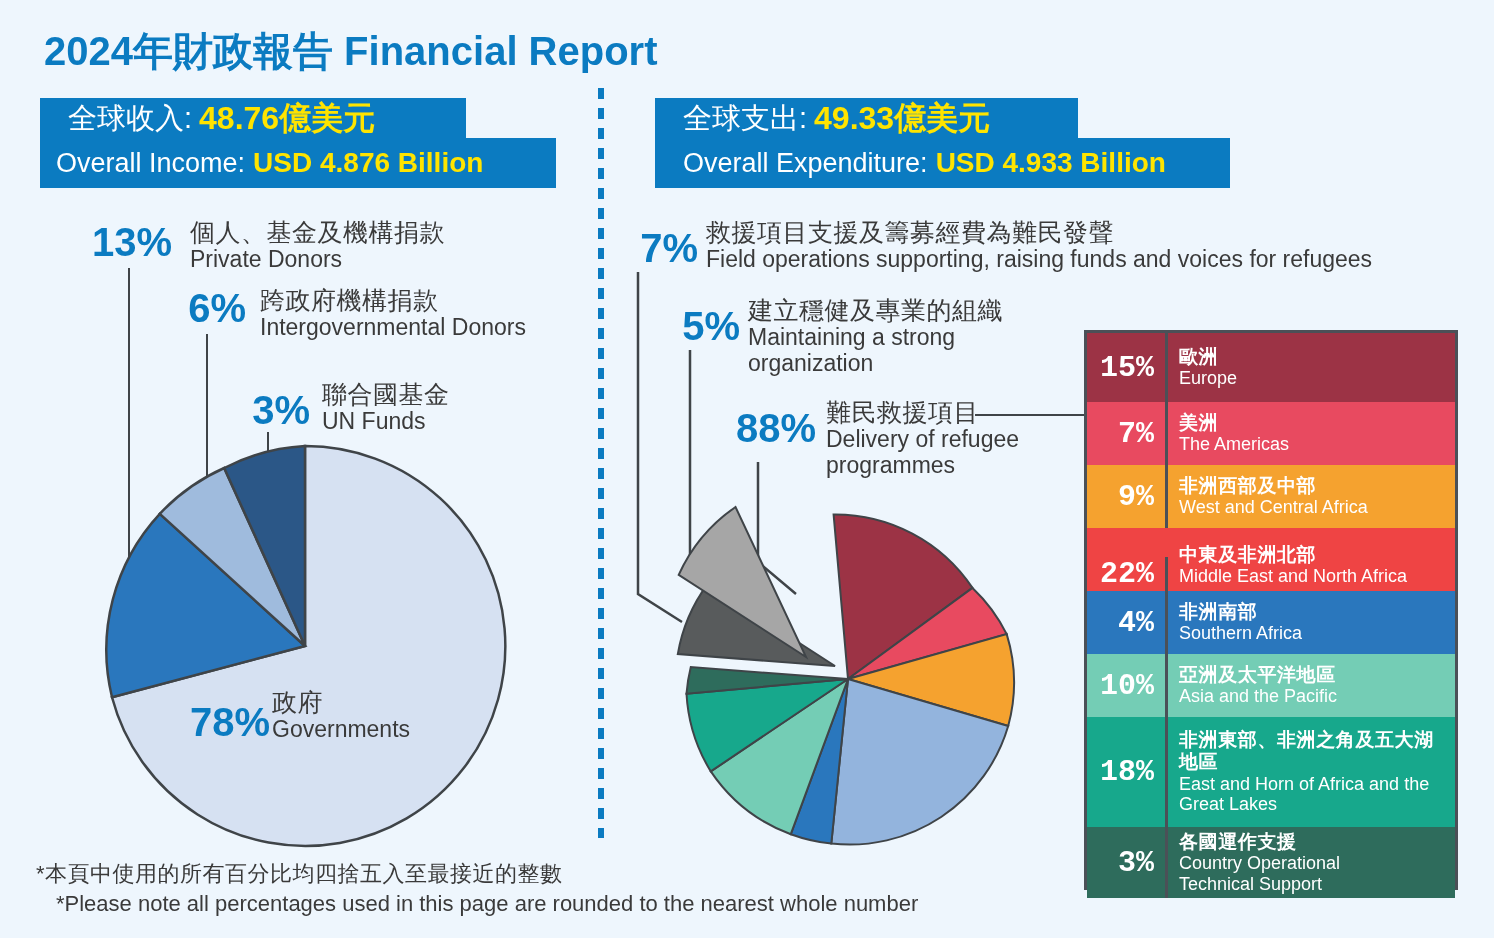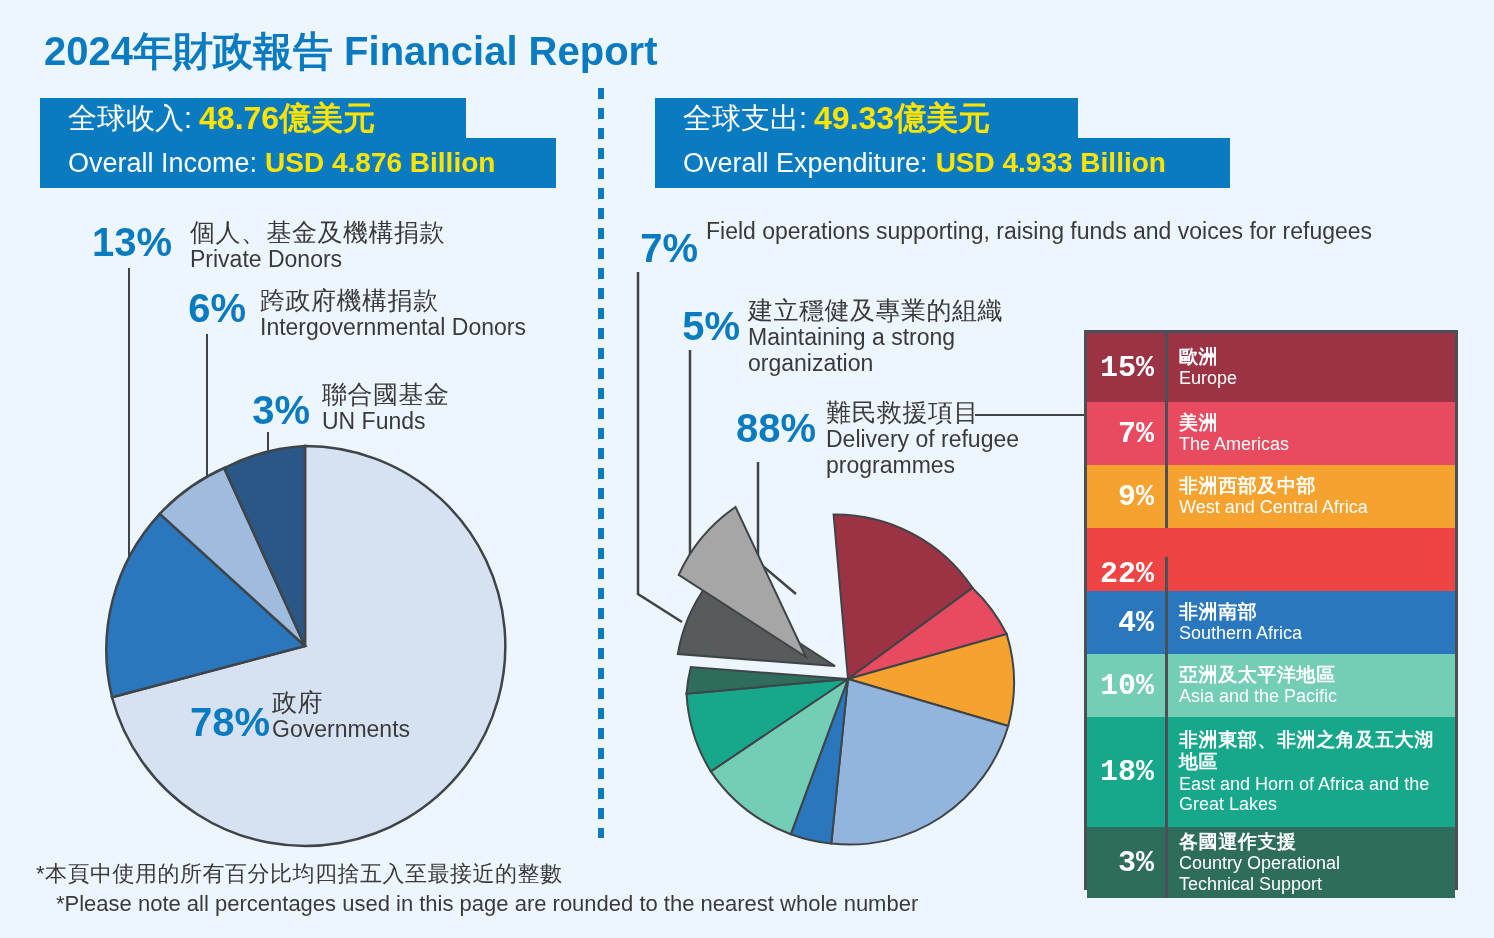--- a/index.html
+++ b/index.html
@@ -21,21 +21,21 @@
 
   
   .banner{color:#ffffff;}
   .banner .row{position:absolute;background:#0b7bc1;display:flex;align-items:center;box-sizing:border-box;}
   .banner .lbl{font-size:29px;font-weight:normal;white-space:nowrap;}
   .banner .val{font-size:32px;font-weight:bold;color:#ffe400;white-space:nowrap;margin-left:7px;}
   .banner .lbl2{font-size:27px;font-weight:normal;white-space:nowrap;}
   .banner .val2{font-size:28px;font-weight:bold;color:#ffe400;white-space:nowrap;margin-left:8px;}
 
   #inc-top{left:40px;top:98px;width:426px;height:42px;padding-left:28px;}
-  #inc-bot{left:40px;top:138px;width:516px;height:50px;padding-left:28px;}
+  #inc-bot{left:40px;top:138px;width:516px;height:50px;padding-left:16px;}
   #exp-top{left:655px;top:98px;width:423px;height:42px;padding-left:28px;}
   #exp-bot{left:655px;top:138px;width:575px;height:50px;padding-left:28px;}
 
   
   #divider{
     left:598px;top:88px;width:6px;height:750px;
     background-image:linear-gradient(to bottom,#0b7bc1 0 11px,transparent 11px 20px);
     background-size:6px 20px;
   }
 
@@ -146,20 +146,21 @@
 </div>
 
 <div class="abs pct" style="left:160px;top:702px;width:110px;">78%</div>
 <div class="abs callout" style="left:272px;top:688px;">
   <div class="zh">政府</div>
   <div class="en">Governments</div>
 </div>
 
 <div class="abs pct" style="left:626px;top:228px;width:72px;">7%</div>
 <div class="abs callout" style="left:706px;top:218px;">
+  <div class="zh">救援項目支援及籌募經費為難民發聲</div>
   <div class="en">Field operations supporting, raising funds and voices for refugees</div>
 </div>
 
 <div class="abs pct" style="left:668px;top:306px;width:72px;">5%</div>
 <div class="abs callout" style="left:748px;top:296px;white-space:normal;width:260px;">
   <div class="zh" style="white-space:nowrap;">建立穩健及專業的組織</div>
   <div class="en">Maintaining a strong organization</div>
 </div>
 
 <div class="abs pct" style="left:706px;top:408px;width:110px;">88%</div>
@@ -231,20 +232,24 @@
   </div>
   <div class="lrow" style="flex-basis:63px;background:#f5a22f;">
     <div class="lp">9%</div>
     <div class="lt">
       <div class="zh">非洲西部及中部</div>
       <div class="en">West and Central Africa</div>
     </div>
   </div>
   <div class="lrow" style="flex-basis:63px;background:#ef4444;align-items:flex-end;">
     <div class="lp">22%</div>
+    <div class="lt">
+      <div class="zh">中東及非洲北部</div>
+      <div class="en">Middle East and North Africa</div>
+    </div>
   </div>
   <div class="lrow" style="flex-basis:63px;background:#2a77bd;">
     <div class="lp">4%</div>
     <div class="lt">
       <div class="zh">非洲南部</div>
       <div class="en">Southern Africa</div>
     </div>
   </div>
   <div class="lrow" style="flex-basis:63px;background:#74cdb5;">
     <div class="lp">10%</div>

